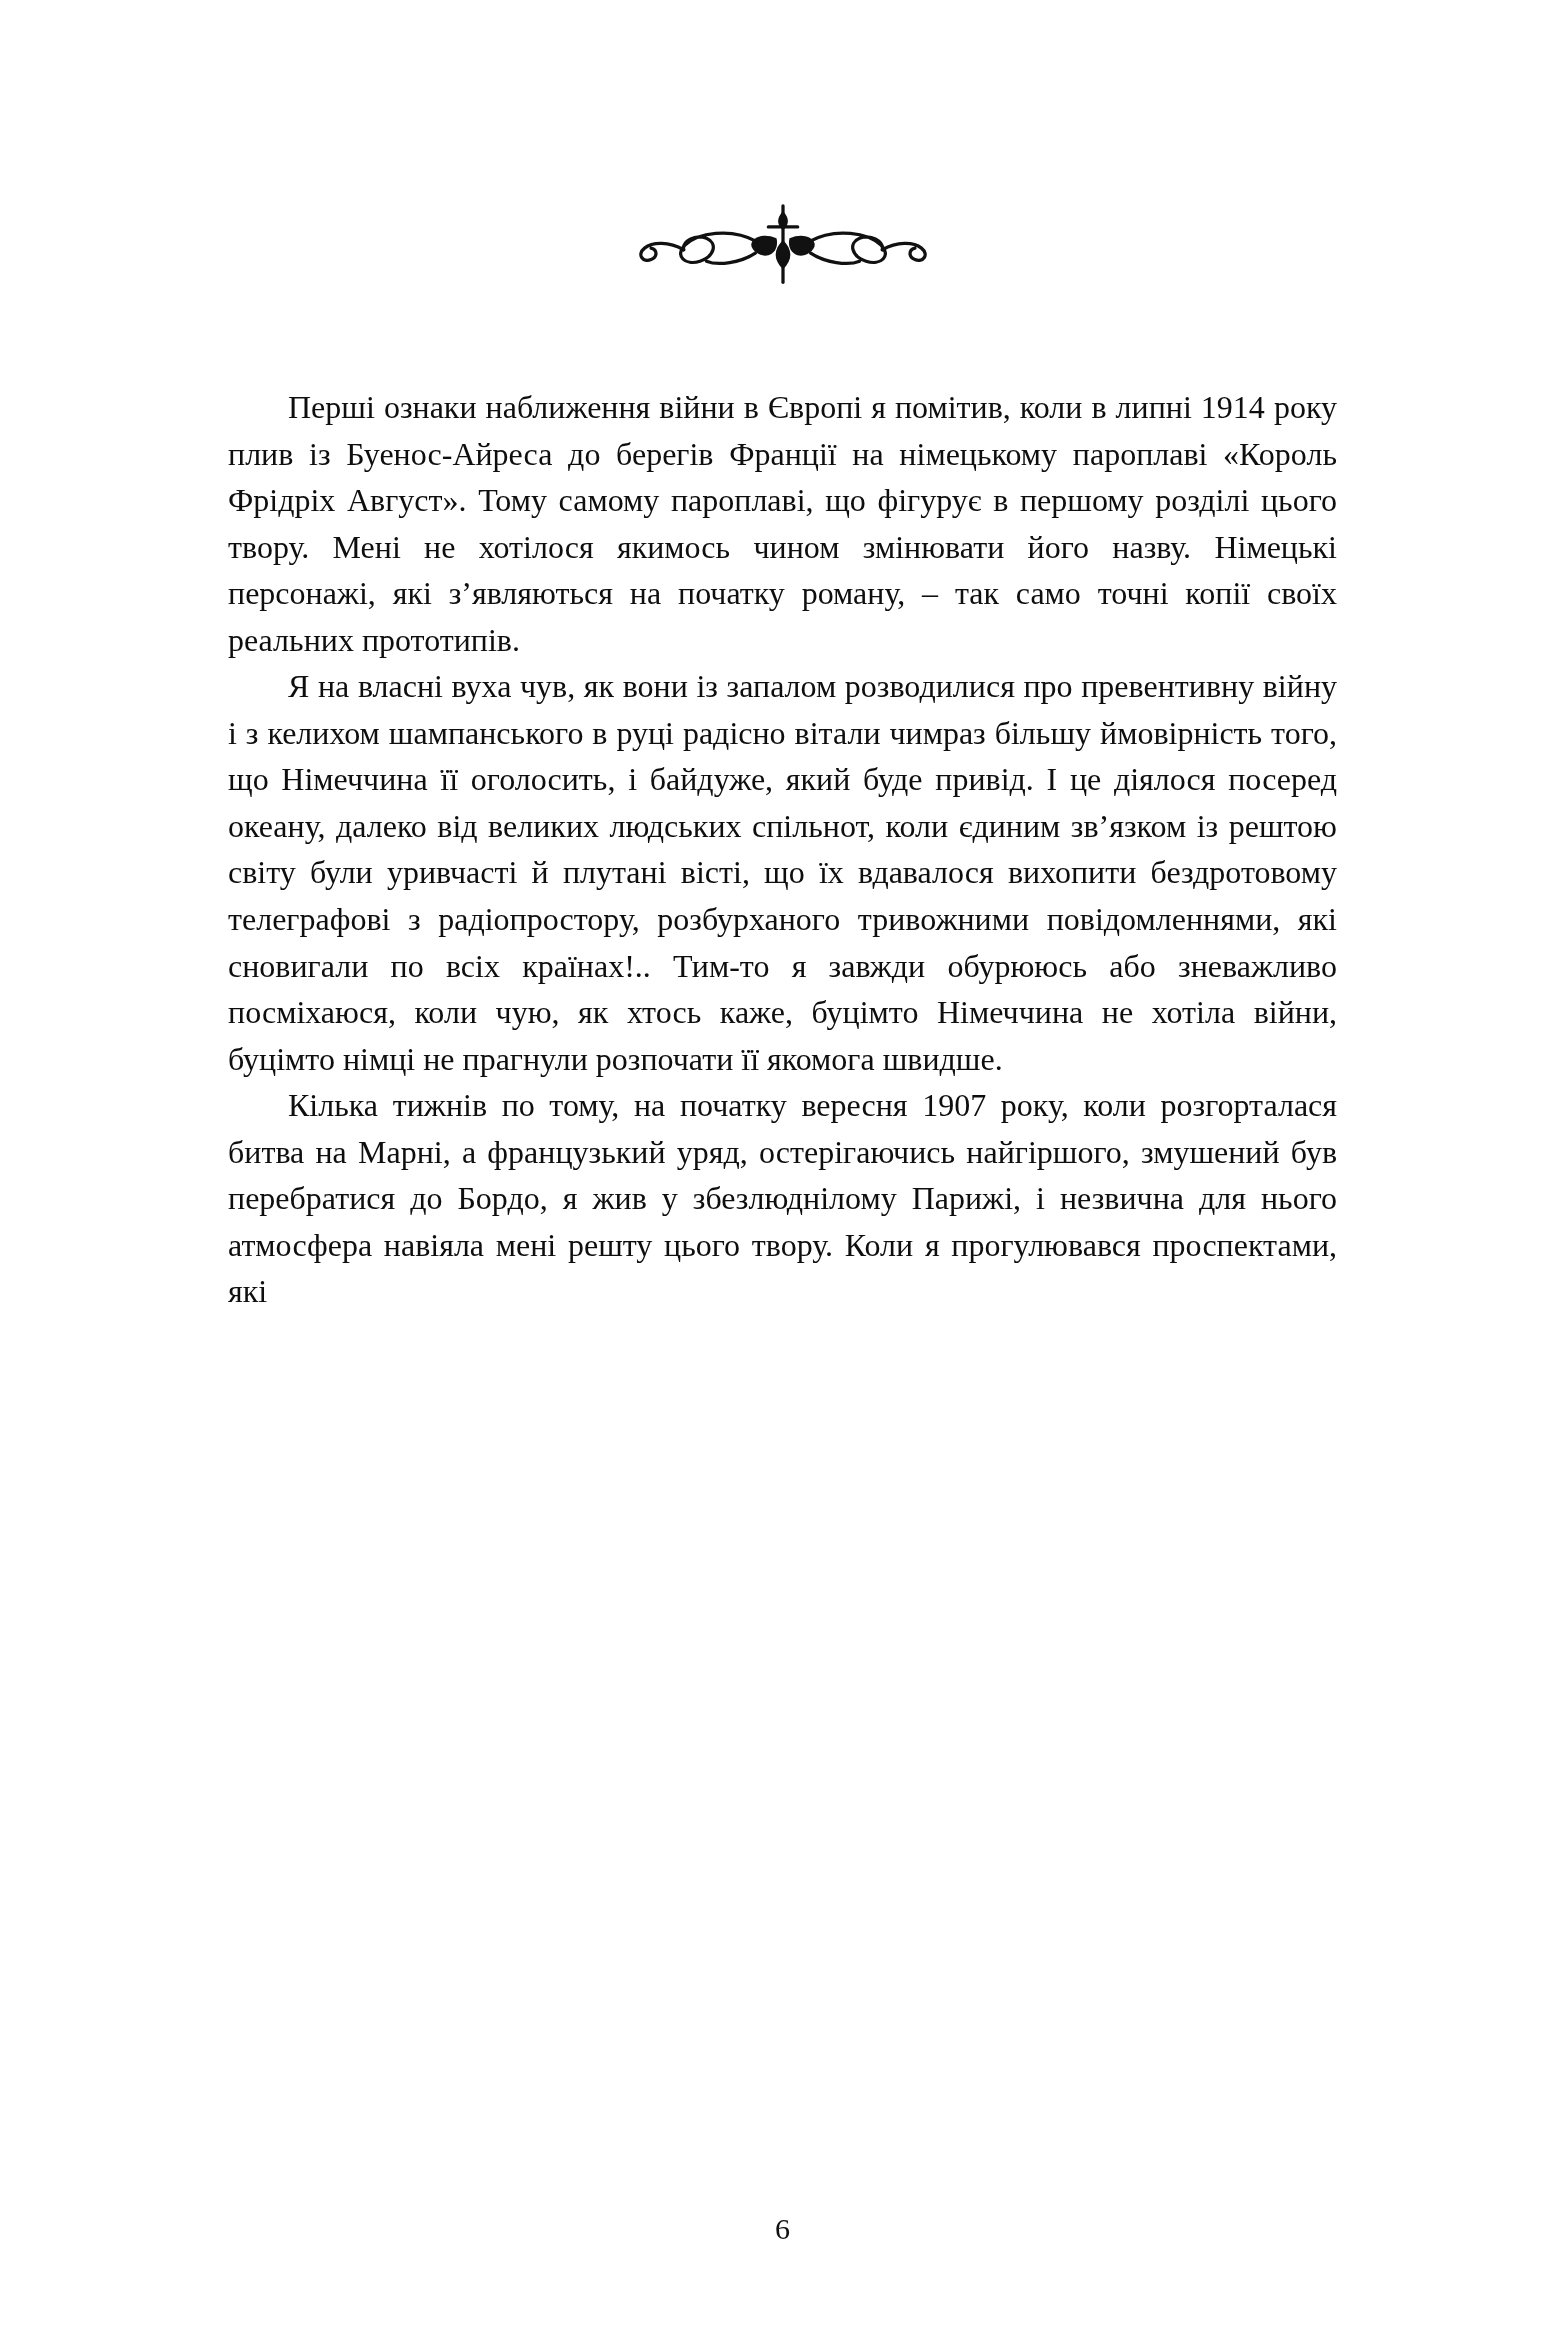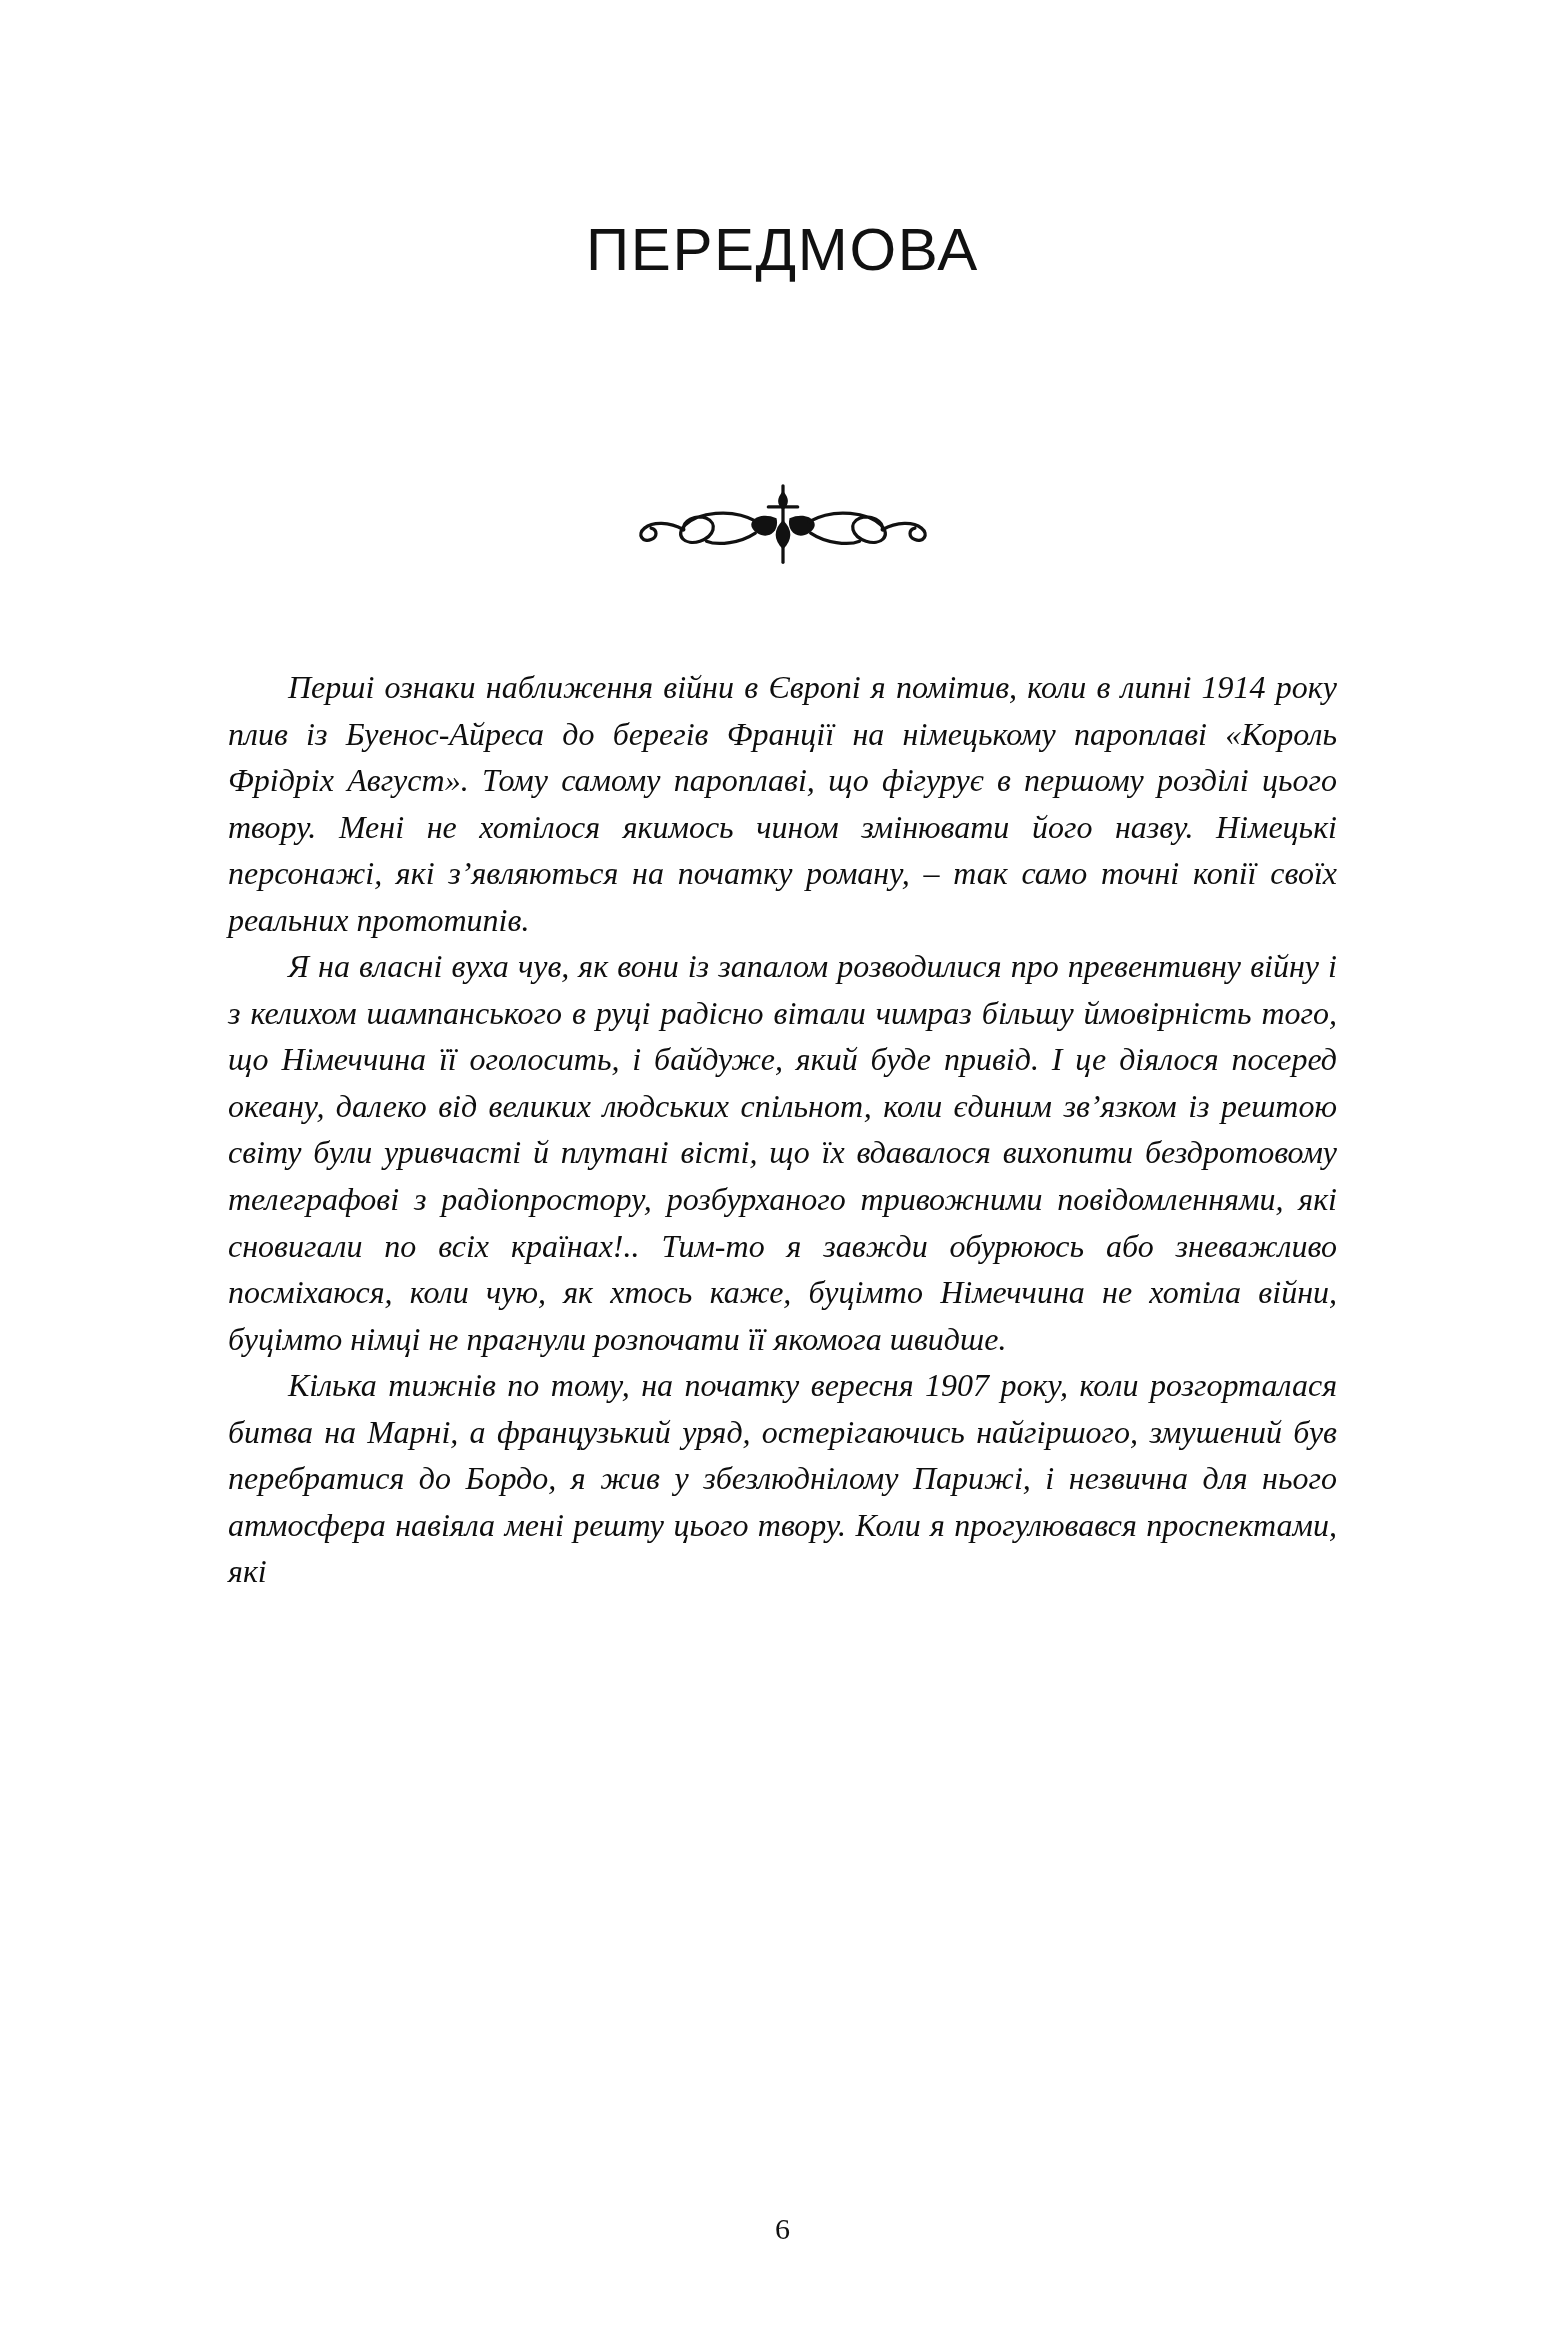--- a/index.html
+++ b/index.html
@@ -52,40 +52,38 @@
     line-height: 1.455;
     text-align: justify;
     text-justify: inter-word;
     color: #0e0e0e;
     font-family: "Liberation Serif", serif;
     hyphens: manual;
   }
   .body-text p {
     margin: 0;
     text-indent: 60px;
-    font-style: italic;
   }
   .folio {
     position: absolute;
     bottom: 96px;
     left: 0;
     right: 0;
     text-align: center;
     font-size: 30px;
     font-family: "Liberation Serif", serif;
     color: #111111;
   }
 </style>
 </head>
 <body>
 
 <div class="page">
   <div class="page-inner">
 
-    <h1 class="chapter-title">ПЕРЕДМОВА</h1>
 
     <div class="ornament">
       <svg width="456" height="98" viewBox="0 0 560 120" aria-hidden="true">
         <g fill="none" stroke="#111111" stroke-width="4" stroke-linecap="round">
           <path d="M280 18 L280 112"></path>
           <path d="M262 44 L298 44"></path>
           <path d="M280 24 C272 34 272 40 280 48 C288 40 288 34 280 24 Z" fill="#111111" stroke="none"></path>
           <path d="M280 60 C268 72 268 84 280 96 C292 84 292 72 280 60 Z" fill="#111111" stroke="none"></path>
           <path d="M272 58 C250 48 230 64 248 76 C262 85 276 74 272 58 Z" fill="#111111" stroke="none"></path>
           <path d="M288 58 C310 48 330 64 312 76 C298 85 284 74 288 58 Z" fill="#111111" stroke="none"></path>

